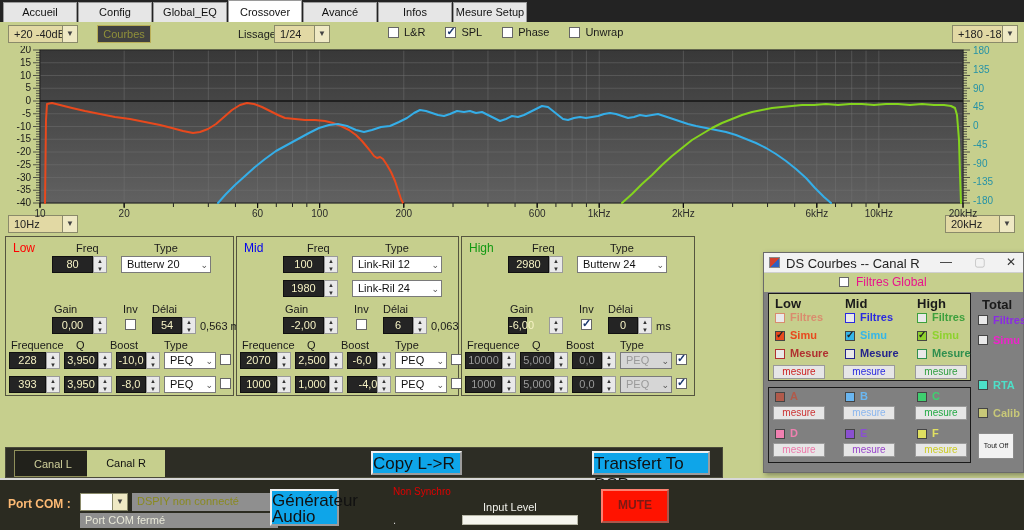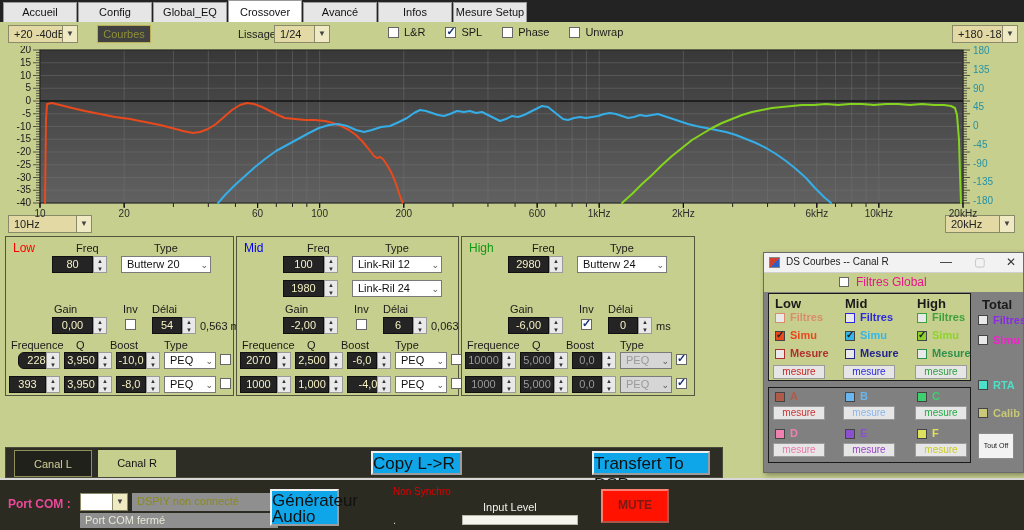--- a/index.html
+++ b/index.html
@@ -116,21 +116,21 @@
           <span>Unwrap</span>
         </div>
       </div>
     <div class="combo" style="left:952px; top:3px; width:66px;">
       <span>+180 -180°</span>
       <span class="arr">▼</span>
     </div>
   </div>
 
   <div id="chartwrap">
-    <div class="combo" style="left:8px; top:169px; width:84px;">
+    <div class="combo" style="left:8px; top:169px; width:70px;">
       <span>10Hz</span>
       <span class="arr">▼</span>
     </div>
     <div class="combo" style="left:945px; top:169px; width:70px;">
       <span>20kHz</span>
       <span class="arr">▼</span>
     </div>
   <svg width="1024" height="188" style="position: absolute; left: 0px; top: 0px;">
         <defs>
           <linearGradient id="g1" x1="0" y1="0" x2="0" y2="1">
@@ -398,21 +398,21 @@
     <div class="spin" style="left:87px; top:80px;">▲<br>▼</div>
     <span class="cb" style="position:absolute; left:119px; top:82px;"></span>
     <div class="dfield" style="left:146px; top:80px; width:30px;">54</div>
     <div class="spin" style="left:176px; top:80px;">▲<br>▼</div>
     <span class="p-abs" style="left:194px; top:83px;">0,563 ms</span>
     <div class="eq-zone"></div>
   <span class="p-abs" style="left: 5px; top: 102px;">Frequence</span>
       <span class="p-abs" style="left: 70px; top: 102px;">Q</span>
       <span class="p-abs" style="left: 104px; top: 102px;">Boost</span>
       <span class="p-abs" style="left: 158px; top: 102px;">Type</span>
-      <div class="dfield" style="left: 12px; top: 115px; width: 37px; border-radius: 6px;">228</div>
+      <div class="dfield" style="left: 3px; top: 115px; width: 37px;">228</div>
       <div class="spin" style="left: 40px; top: 115px;">▲<br>▼</div>
       <div class="dfield" style="left: 58px; top: 115px; width: 34px;">3,950</div>
       <div class="spin" style="left: 92px; top: 115px;">▲<br>▼</div>
       <div class="dfield" style="left: 110px; top: 115px; width: 30px;">-10,0</div>
       <div class="spin" style="left: 140px; top: 115px;">▲<br>▼</div>
       <div class="dsel" style="left: 158px; top: 115px; width: 52px;">PEQ<span class="arr">⌄</span></div>
       <span class="cb" style="position: absolute; left: 214px; top: 117px;"></span>
       <div class="dfield" style="left: 3px; top: 139px; width: 37px;">393</div>
       <div class="spin" style="left: 40px; top: 139px;">▲<br>▼</div>
       <div class="dfield" style="left: 58px; top: 139px; width: 34px;">3,950</div>
@@ -468,21 +468,21 @@
   <div class="panel" style="left:461px; width:234px;" id="panel-high">
     <span class="p-abs" style="left: 7px; top: 4px; font-size: 12px; color: rgb(17, 153, 17);">High</span>
     <span class="p-abs" style="left:70px; top:5px;">Freq</span>
     <span class="p-abs" style="left:148px; top:5px;">Type</span>
     <div class="dfield" style="left:46px; top:19px; width:41px;">2980</div>
     <div class="spin" style="left:87px; top:19px;">▲<br>▼</div>
     <div class="dsel" style="left:115px; top:19px; width:90px;"><span>Butterw 24</span><span class="arr">⌄</span></div>
     <span class="p-abs" style="left:48px; top:66px;">Gain</span>
     <span class="p-abs" style="left:117px; top:66px;">Inv</span>
     <span class="p-abs" style="left:146px; top:66px;">Délai</span>
-    <div class="dfield" style="left:46px; top:80px; width:41px;">-6,00</div>
+    <div class="dfield" style="left:46px; top:80px; width:19px;">-6,00</div>
     <div class="spin" style="left:87px; top:80px;">▲<br>▼</div>
     <span class="cb on" style="position:absolute; left:119px; top:82px;"></span>
     <div class="dfield" style="left:146px; top:80px; width:30px;">0</div>
     <div class="spin" style="left:176px; top:80px;">▲<br>▼</div>
     <span class="p-abs" style="left:194px; top:83px;">ms</span>
     <div class="eq-zone"></div>
   <span class="p-abs" style="left: 5px; top: 102px;">Frequence</span>
       <span class="p-abs" style="left: 70px; top: 102px;">Q</span>
       <span class="p-abs" style="left: 104px; top: 102px;">Boost</span>
       <span class="p-abs" style="left: 158px; top: 102px;">Type</span>
@@ -500,47 +500,47 @@
       <div class="spin" style="left: 92px; top: 139px;">▲<br>▼</div>
       <div class="dfield dis" style="left: 110px; top: 139px; width: 30px;">0,0</div>
       <div class="spin" style="left: 140px; top: 139px;">▲<br>▼</div>
       <div class="dsel dis" style="left: 158px; top: 139px; width: 52px;">PEQ<span class="arr">⌄</span></div>
       <span class="cb on" style="position: absolute; left: 214px; top: 141px;"></span>
     </div>
 
   <div id="strip-underline"></div>
   <div id="canalstrip">
     <div class="canaltab inactive" style="left:8px;">Canal L</div>
-    <div class="canaltab active" style="left:92px;">Canal R</div>
+    <div class="canaltab active" style="left:81px;">Canal R</div>
     <div class="graybtn" style="left:365px; top:3px; width:91px; height:24px; line-height:21px;">Copy L-&gt;R</div>
     <div class="graybtn" style="left:586px; top:3px; width:118px; height:24px; line-height:21px;">Transfert To DSP</div>
   </div>
 
   <div id="bottombar">
-    <span class="lbl" style="left: 8px; top: 17px; font-weight: bold; font-size: 12px; color: #ec4899;">Port COM :</span>
+    <span class="lbl" style="left: 8px; top: 17px; font-weight: bold; font-size: 12px; color: #fdba74;">Port COM :</span>
     <div class="combo white" style="left:80px; top:13px; width:48px;">
       <span class="arr">▼</span>
     </div>
     <div class="graybox" style="left: 132px; top: 13px; width: 146px; height: 18px; color: rgb(138, 138, 32);">DSPIY non connecté</div>
     <div class="graybox" style="left: 80px; top: 33px; width: 198px; height: 15px; line-height: 14px; color: rgb(232, 232, 216);">Port COM fermé</div>
     <div class="graybtn" style="left:270px; top:9px; width:69px; height:37px; line-height:16px; padding-top:2px;">
       <span>Générateur</span><br>
       <span>Audio</span>
     </div>
     <span class="lbl" style="left: 393px; top: 6px; font-size: 10px; color: rgb(224, 0, 0);">Non Synchro</span>
     <span class="lbl" style="left:393px; top:34px; color:#cfcfcf;">.</span>
     <span class="lbl" style="left:483px; top:21px; color:#f2f2ec;">Input Level</span>
     <div style="position:absolute; left:462px; top:35px; width:116px; height:10px; background:#f5f5ee; border:1px solid #b8b8a8;"></div>
     <div style="position: absolute; left: 601px; top: 9px; width: 68px; height: 34px; border: 2px outset rgb(255, 128, 112); font-weight: bold; font-size: 12px; text-align: center; line-height: 29px; color: rgb(122, 26, 20); background: rgb(255, 19, 0);">MUTE</div>
   </div>
 
   <div id="cwin">
     <div id="cwin-title">
       <span style="position:absolute; left:5px; top:4px; width:11px; height:11px; background:linear-gradient(135deg,#d04030 50%,#3060c0 50%); border:1px solid #888;"></span>
-      <span style="position:absolute; left:22px; top:3px; font-size:10px; color:#222;">DS Courbes -- Canal R</span>
+      <span style="position:absolute; left:22px; top:3px; font-size:13px; color:#222;">DS Courbes -- Canal R</span>
       <span class="wbtn" style="left:171px;">—</span>
       <span class="wbtn" style="left:205px; color:#bbb;">▢</span>
       <span class="wbtn" style="left:236px;">✕</span>
     </div>
     <div id="cwin-olive">
       <span class="cb" style="position:absolute; left:75px; top:4px; width:10px; height:10px;"></span>
       <span style="position: absolute; left: 92px; top: 2px; font-size: 12px; color: rgb(232, 20, 140);">Filtres Global</span>
     </div>
     <div class="cw-box" id="cw-box1">
         <span style="position: absolute; left: 6px; top: 2px; font-size: 13px; font-weight: bold;">Low</span>

